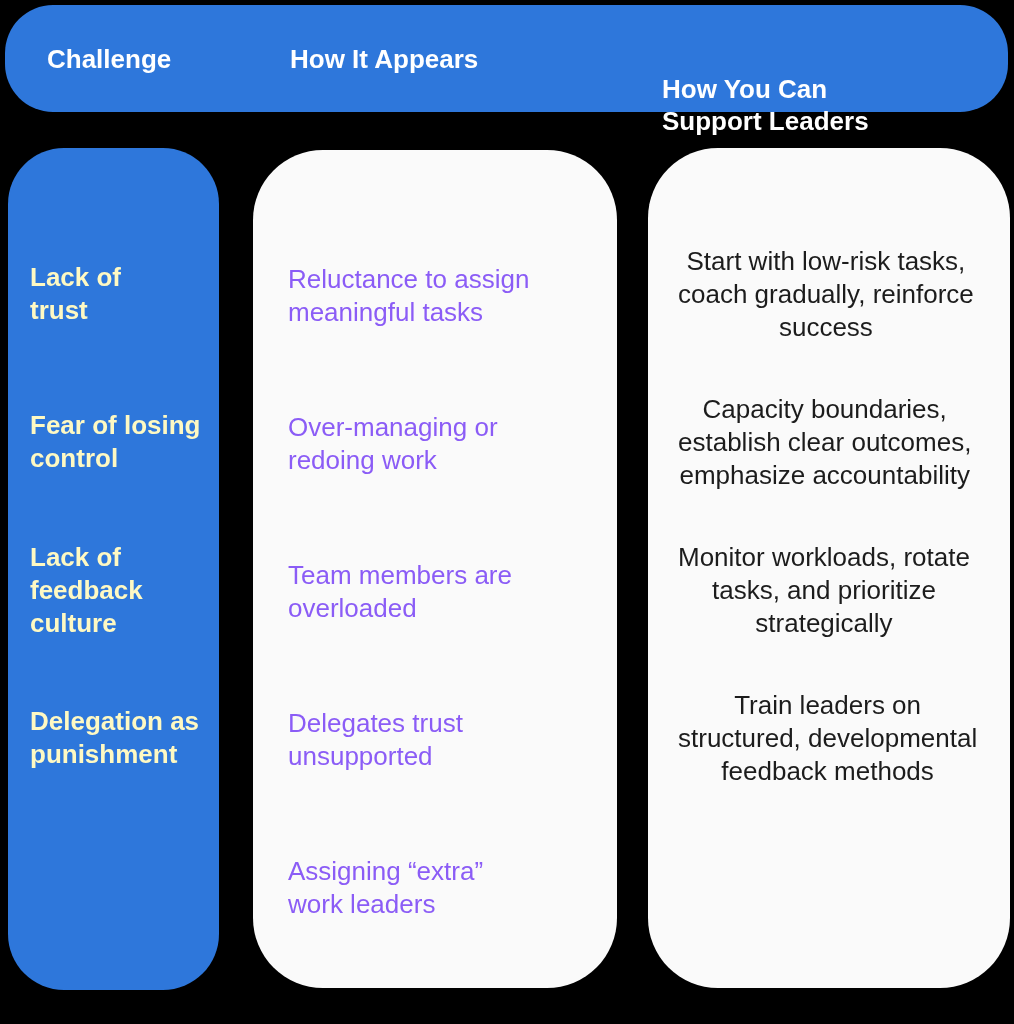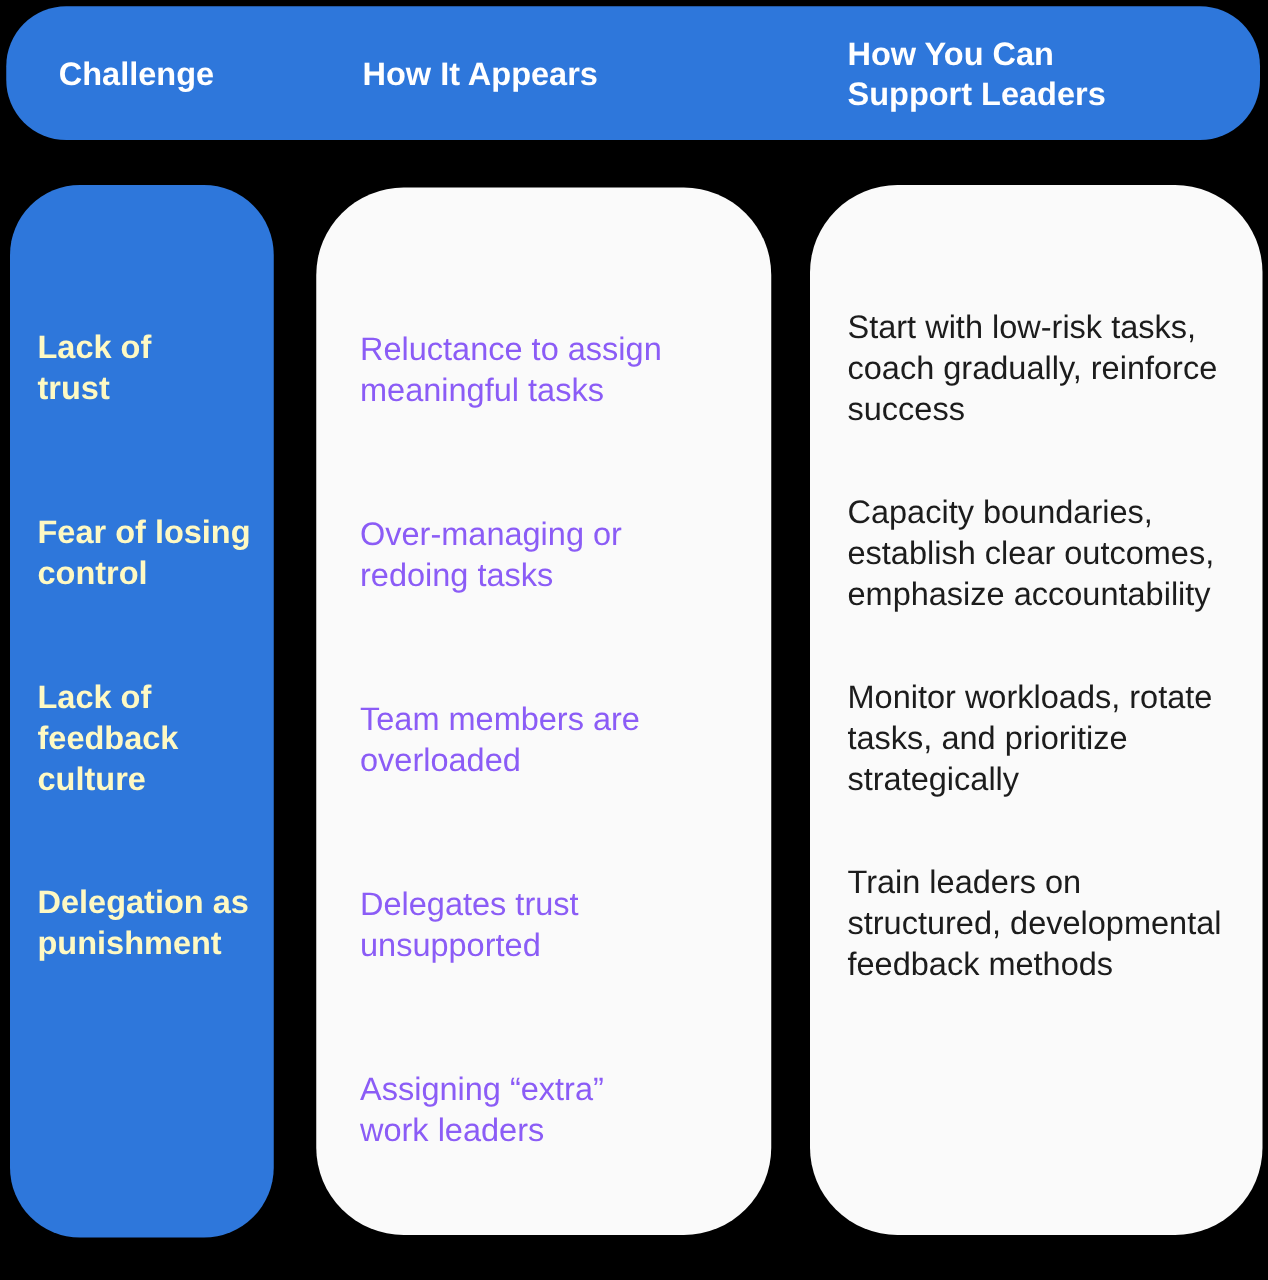--- a/index.html
+++ b/index.html
@@ -30,21 +30,21 @@
     top: 50%;
     transform: translateY(-50%);
     color: #FFFFFF;
     font-weight: bold;
     font-size: 26px;
     line-height: 32px;
     white-space: pre-line;
   }
   .h-challenge { left: 30px; margin-left: 12px; }
   .h-appears  { left: 285px; }
-  .h-support  { left: 673px; }
+  .h-support  { left: 657px; margin-top: 46px; }
   
   .col {
     position: absolute;
     box-sizing: border-box;
     padding-top: 72px;
   }
   .col-challenge {
     left: 8px;
     top: 148px;
     width: 211px;
@@ -85,20 +85,21 @@
   }
   .col-appears .row {
     padding-left: 35px;
     padding-right: 16px;
     color: #8b5cf6;
   }
   .col-support .row {
     padding-left: 30px;
     padding-right: 0;
     color: #1C1C1C;
+    text-align: center;
   }
 </style>
 </head>
 <body>
 
 <div class="canvas">
 
   <header class="header">
     <div class="h-cell h-challenge">Challenge</div>
     <div class="h-cell h-appears">How It Appears</div>
@@ -115,21 +116,21 @@
 feedback
 culture</div>
     <div class="row">Delegation as
 punishment</div>
   </section>
 
   <section class="col col-appears">
     <div class="row">Reluctance to assign
 meaningful tasks</div>
     <div class="row">Over-managing or
-redoing tasks</div>
+redoing work</div>
     <div class="row">Team members are
 overloaded</div>
     <div class="row">Delegates trust
 unsupported</div>
     <div class="row">Assigning “extra”
 work leaders</div>
   </section>
 
   <section class="col col-support">
     <div class="row">Start with low-risk tasks,

